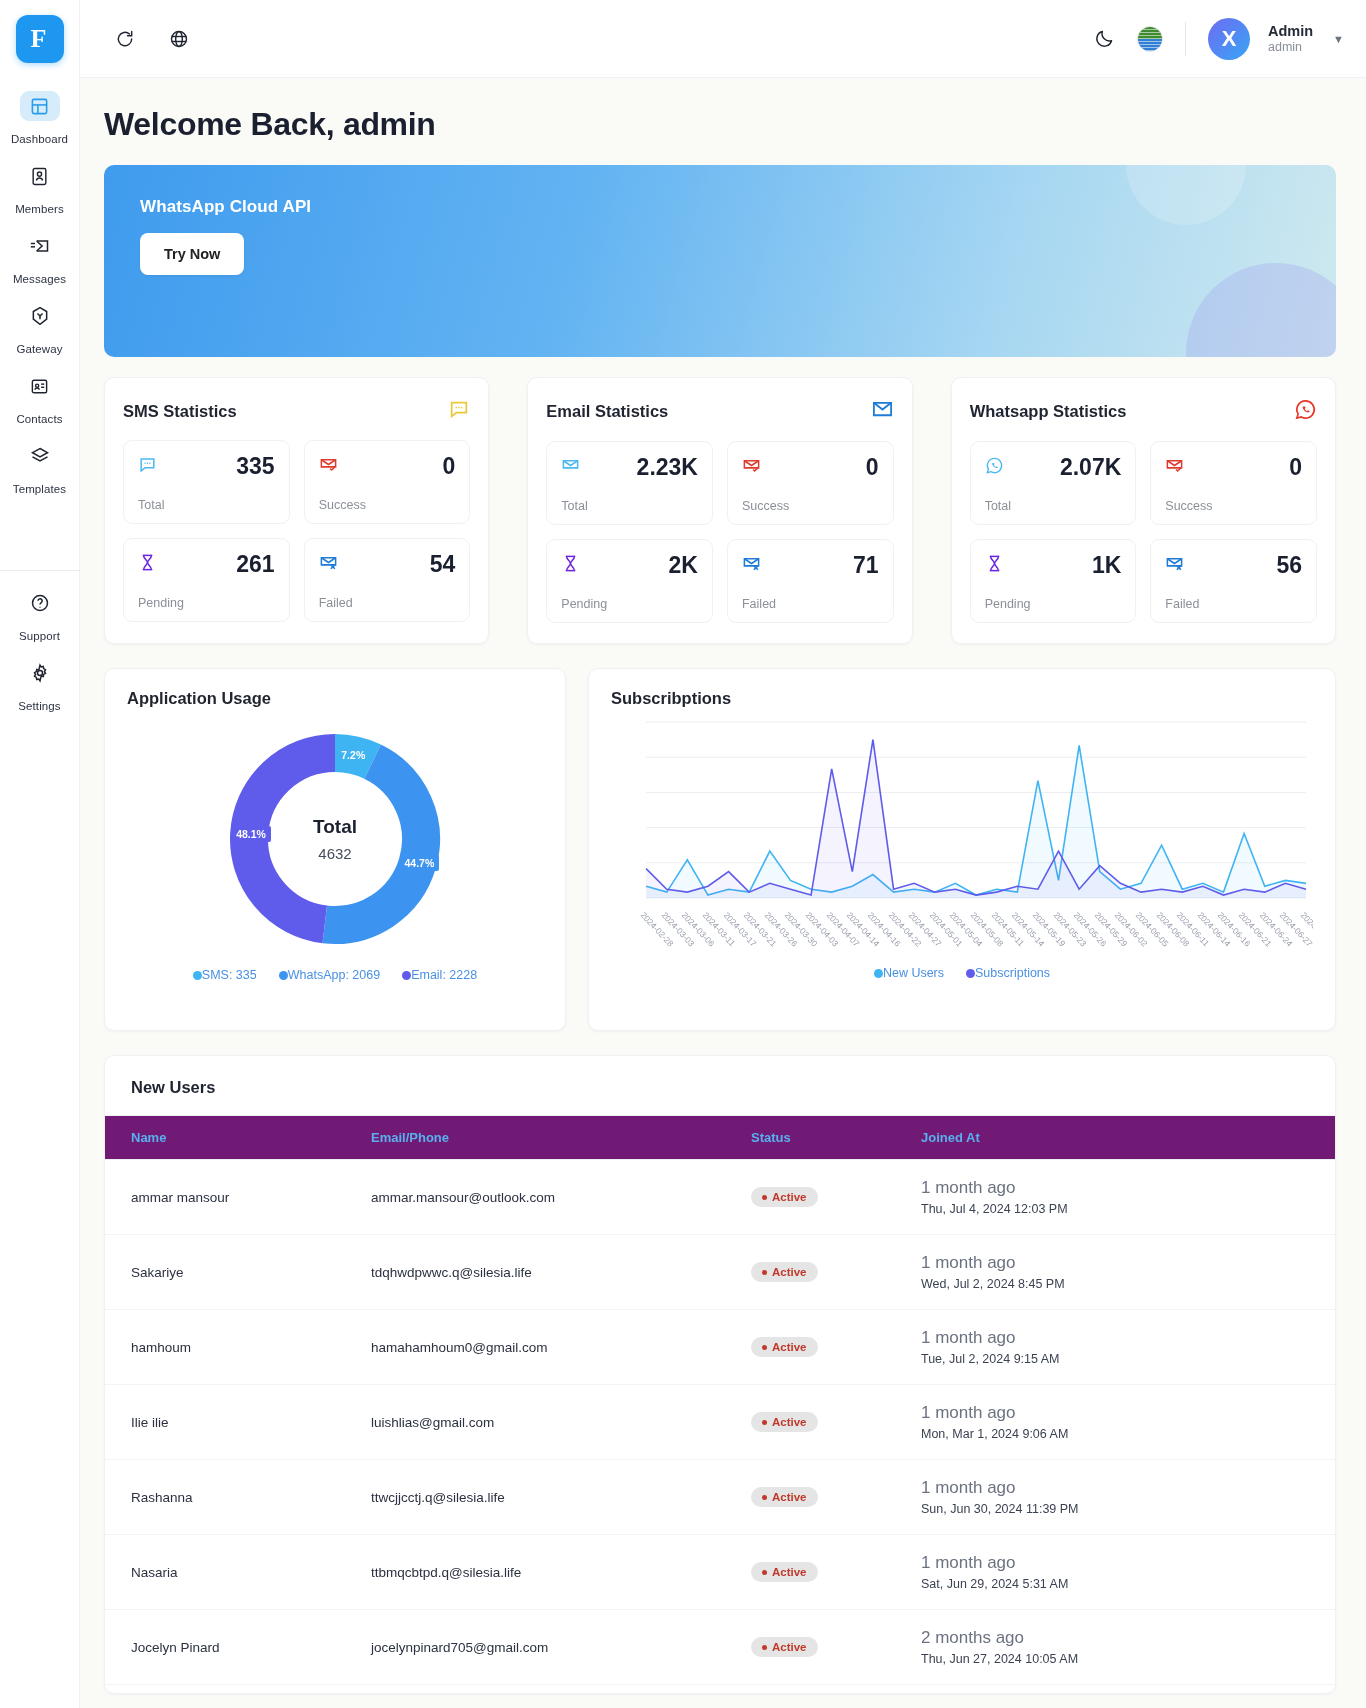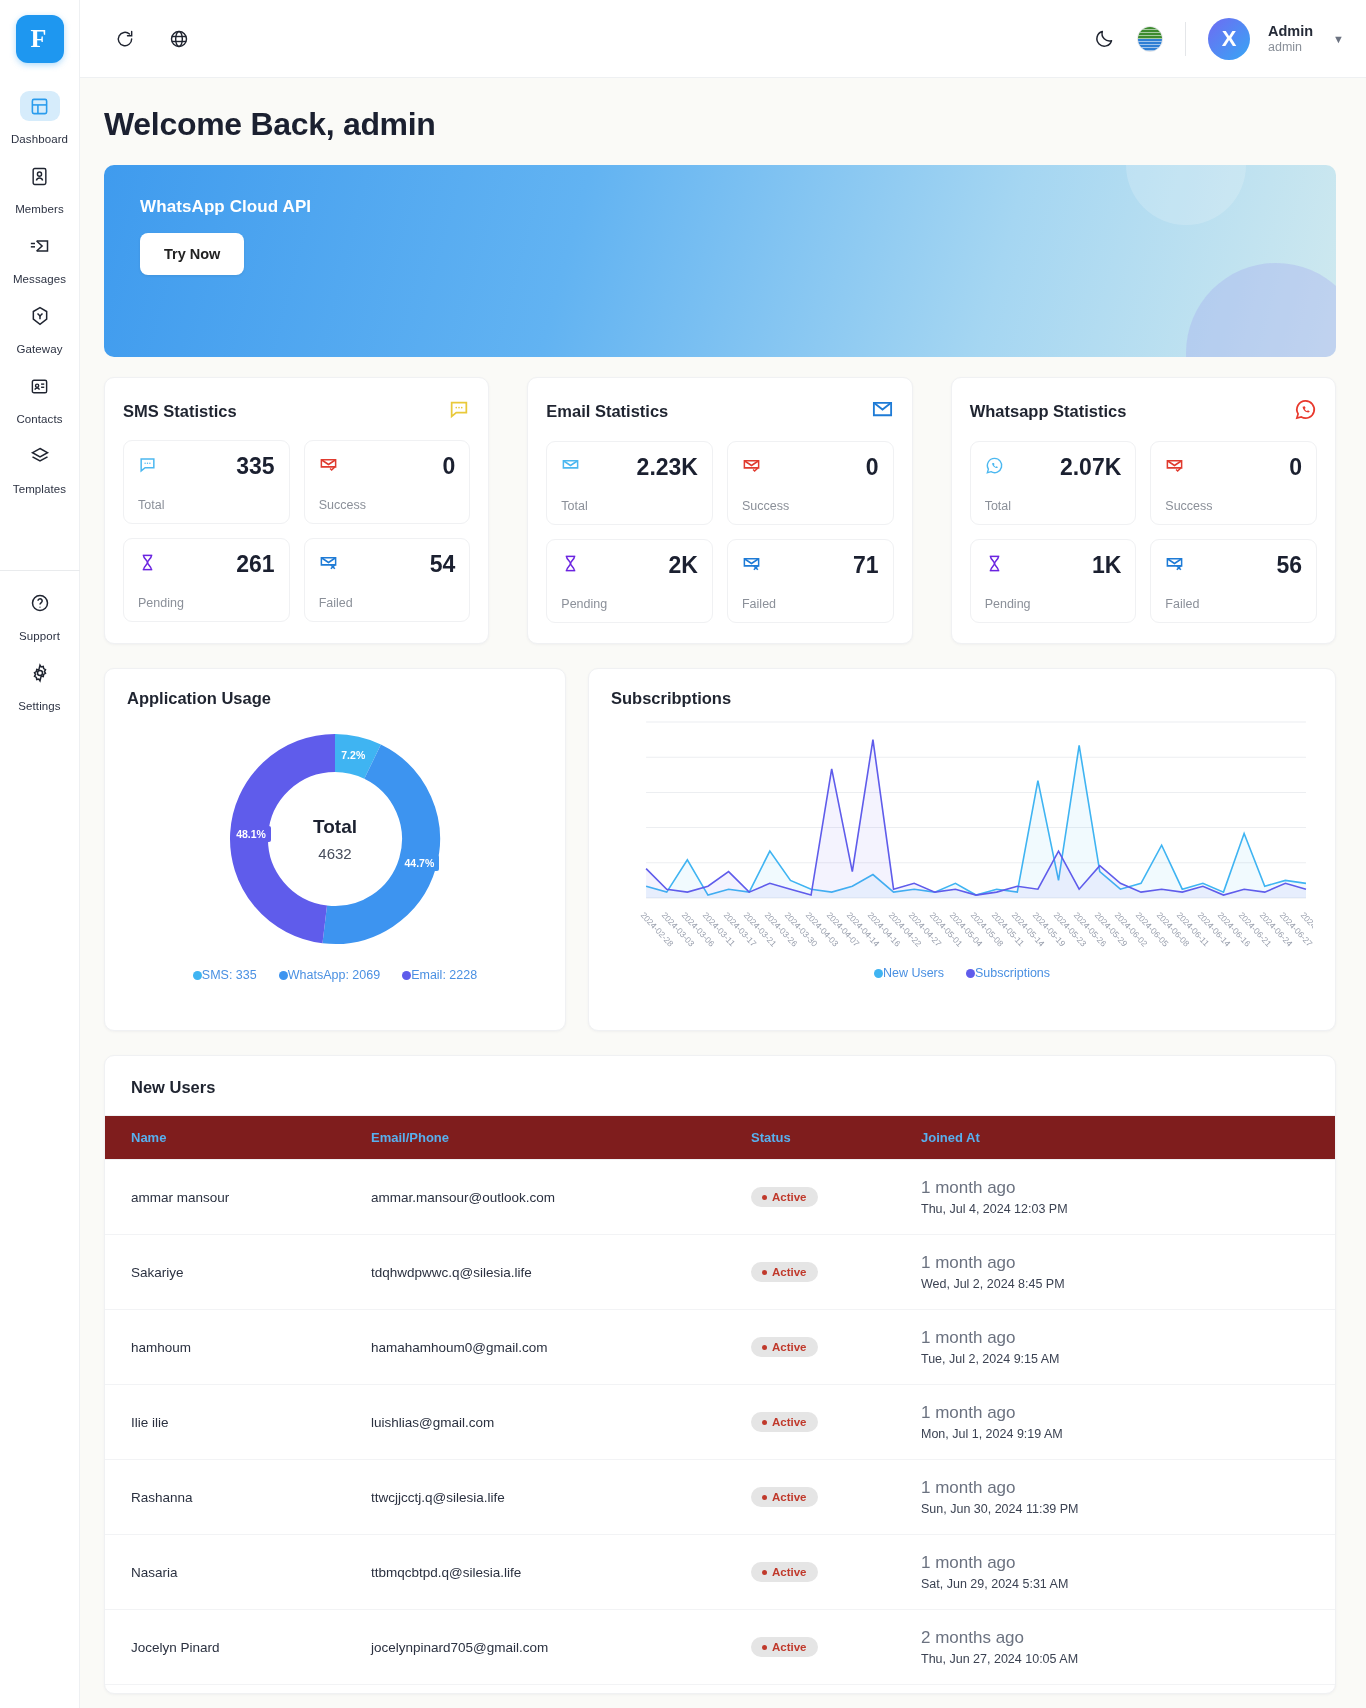--- a/index.html
+++ b/index.html
@@ -197,21 +197,21 @@
   .table-card { padding: 0 0 8px; }
   .table-head-title {
     font-size: 16.5px; font-weight: 700; color: #1f2430;
     padding: 22px 26px 18px;
   }
   table { width: 100%; border-collapse: collapse; }
   thead th {
     text-align: left; font-size: 13px; font-weight: 700; color: #58b0ee;
     padding: 14px 10px 14px 26px;
     border-top: 1px solid #f0f1f3; border-bottom: 1px solid #f0f1f3;
-    background: #7f1d1d;
+    background: #701a75;
   }
   tbody td {
     font-size: 13.5px; color: #2b3140;
     padding: 18px 10px 18px 26px;
     border-bottom: 1px solid #f2f3f5; vertical-align: middle;
   }
   .col-name { width: 240px; }
   .col-email { width: 380px; }
   .col-status { width: 170px; }
   .badge {
@@ -733,21 +733,21 @@
                   <div class="joined-rel">1 month ago</div>
                   <div class="joined-abs">Tue, Jul 2, 2024 9:15 AM</div>
                 </td>
               </tr>
               <tr>
                 <td class="col-name">Ilie ilie</td>
                 <td class="col-email">luishlias@gmail.com</td>
                 <td class="col-status"><span class="badge"><i></i>Active</span></td>
                 <td>
                   <div class="joined-rel">1 month ago</div>
-                  <div class="joined-abs">Mon, Jul 1, 2024 9:19 AM</div>
+                  <div class="joined-abs">Mon, Mar 1, 2024 9:06 AM</div>
                 </td>
               </tr>
               <tr>
                 <td class="col-name">Rashanna</td>
                 <td class="col-email">ttwcjjcctj.q@silesia.life</td>
                 <td class="col-status"><span class="badge"><i></i>Active</span></td>
                 <td>
                   <div class="joined-rel">1 month ago</div>
                   <div class="joined-abs">Sun, Jun 30, 2024 11:39 PM</div>
                 </td>

